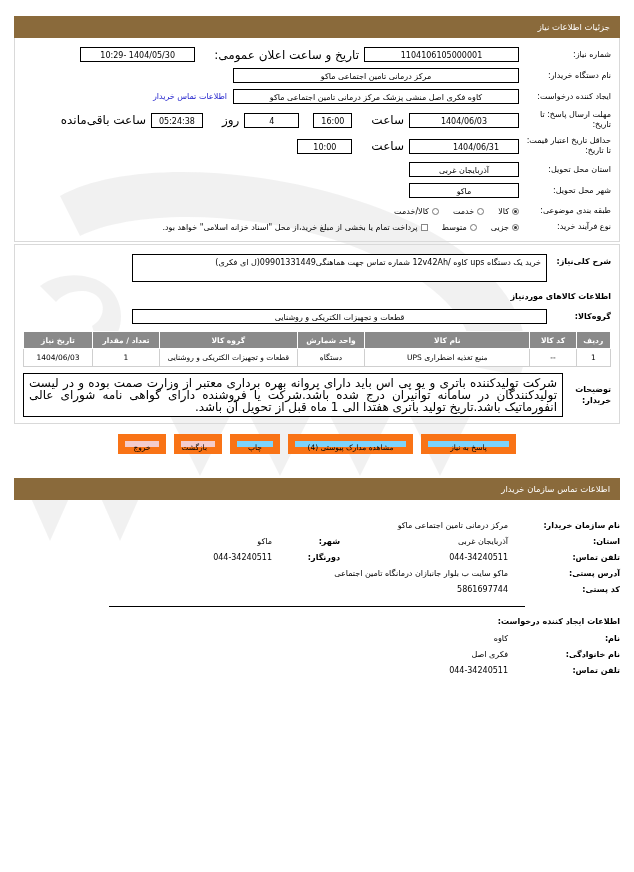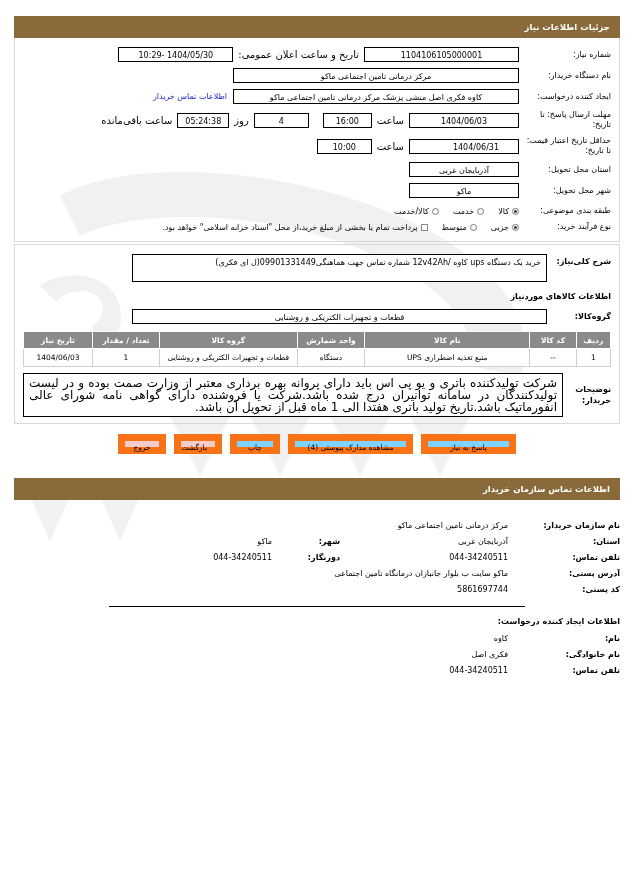--- a/index.html
+++ b/index.html
@@ -39,21 +39,21 @@
     left: 0; top: 150px;
     width: 634px; height: 420px;
     pointer-events: none;
     z-index: 0;
     opacity: 0.13;
   }
   
   .sec-head {
     background: #8a6a3b;
     color: #ffffff;
-    font-weight: bold;
+    font-weight: normal;
     font-size: 8.5px;
     height: 22px;
     line-height: 22px;
     padding: 0 10px;
     margin-top: 16px;
     position: relative;
     z-index: 2;
   }
   .panel {
     border: 1px solid #d9d9d9;
@@ -84,21 +84,21 @@
     background: #fff;
     height: 15px;
     line-height: 15px;
     font-size: 8px;
     padding: 0 4px;
     box-sizing: border-box;
     text-align: center;
     overflow: hidden;
     white-space: nowrap;
   }
-  .mid { font-size: 10px; padding: 0 5px; white-space: nowrap; }
+  .mid { font-size: 12px; padding: 0 5px; white-space: nowrap; margin-left: 14px; }
   .linkish {
     color: #2222cc;
     font-size: 8px;
     text-decoration: none;
     padding: 0 6px;
     white-space: nowrap;
   }
 
   
   .radio {
@@ -275,21 +275,21 @@
     <div class="row">
       <div class="lbl">ایجاد کننده درخواست:</div>
       <div class="box" style="width:286px;">کاوه فکری اصل منشی پزشک مرکز درمانی تامین اجتماعی ماکو</div>
       <a class="linkish" href="#">اطلاعات تماس خریدار</a>
     </div>
 
     <div class="row">
       <div class="lbl">مهلت ارسال پاسخ: تا تاریخ:</div>
       <div class="box" style="width:110px;">1404/06/03</div>
       <div class="mid">ساعت</div>
-      <div class="box" style="width:49px;">16:00</div>
+      <div class="box" style="width:39px;">16:00</div>
       <div class="box" style="width:55px;margin-right:14px;">4</div>
       <div class="mid">روز</div>
       <div class="box" style="width:52px;">05:24:38</div>
       <div class="mid">ساعت باقی‌مانده</div>
     </div>
 
     <div class="row">
       <div class="lbl">حداقل تاریخ اعتبار قیمت: تا تاریخ:</div>
       <div class="box" style="width:110px;padding-left:28px;">1404/06/31</div>
       <div class="mid">ساعت</div>

